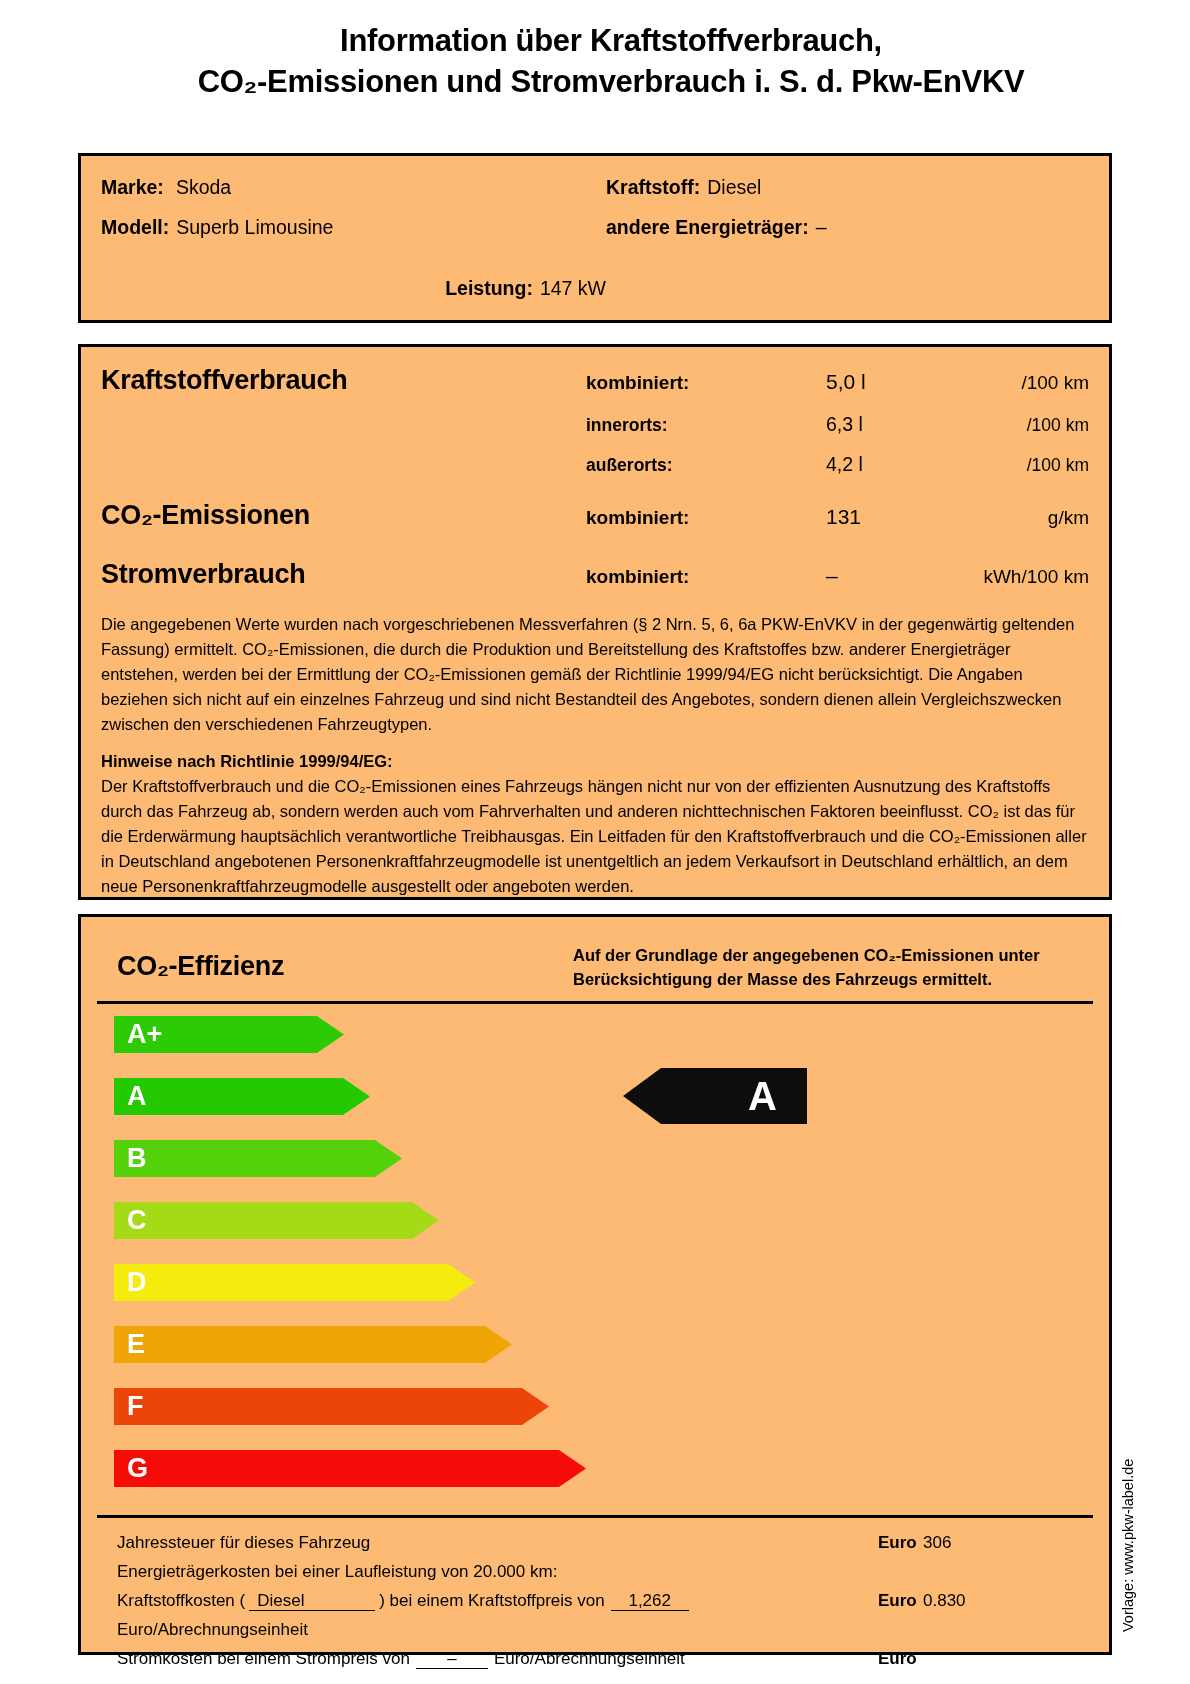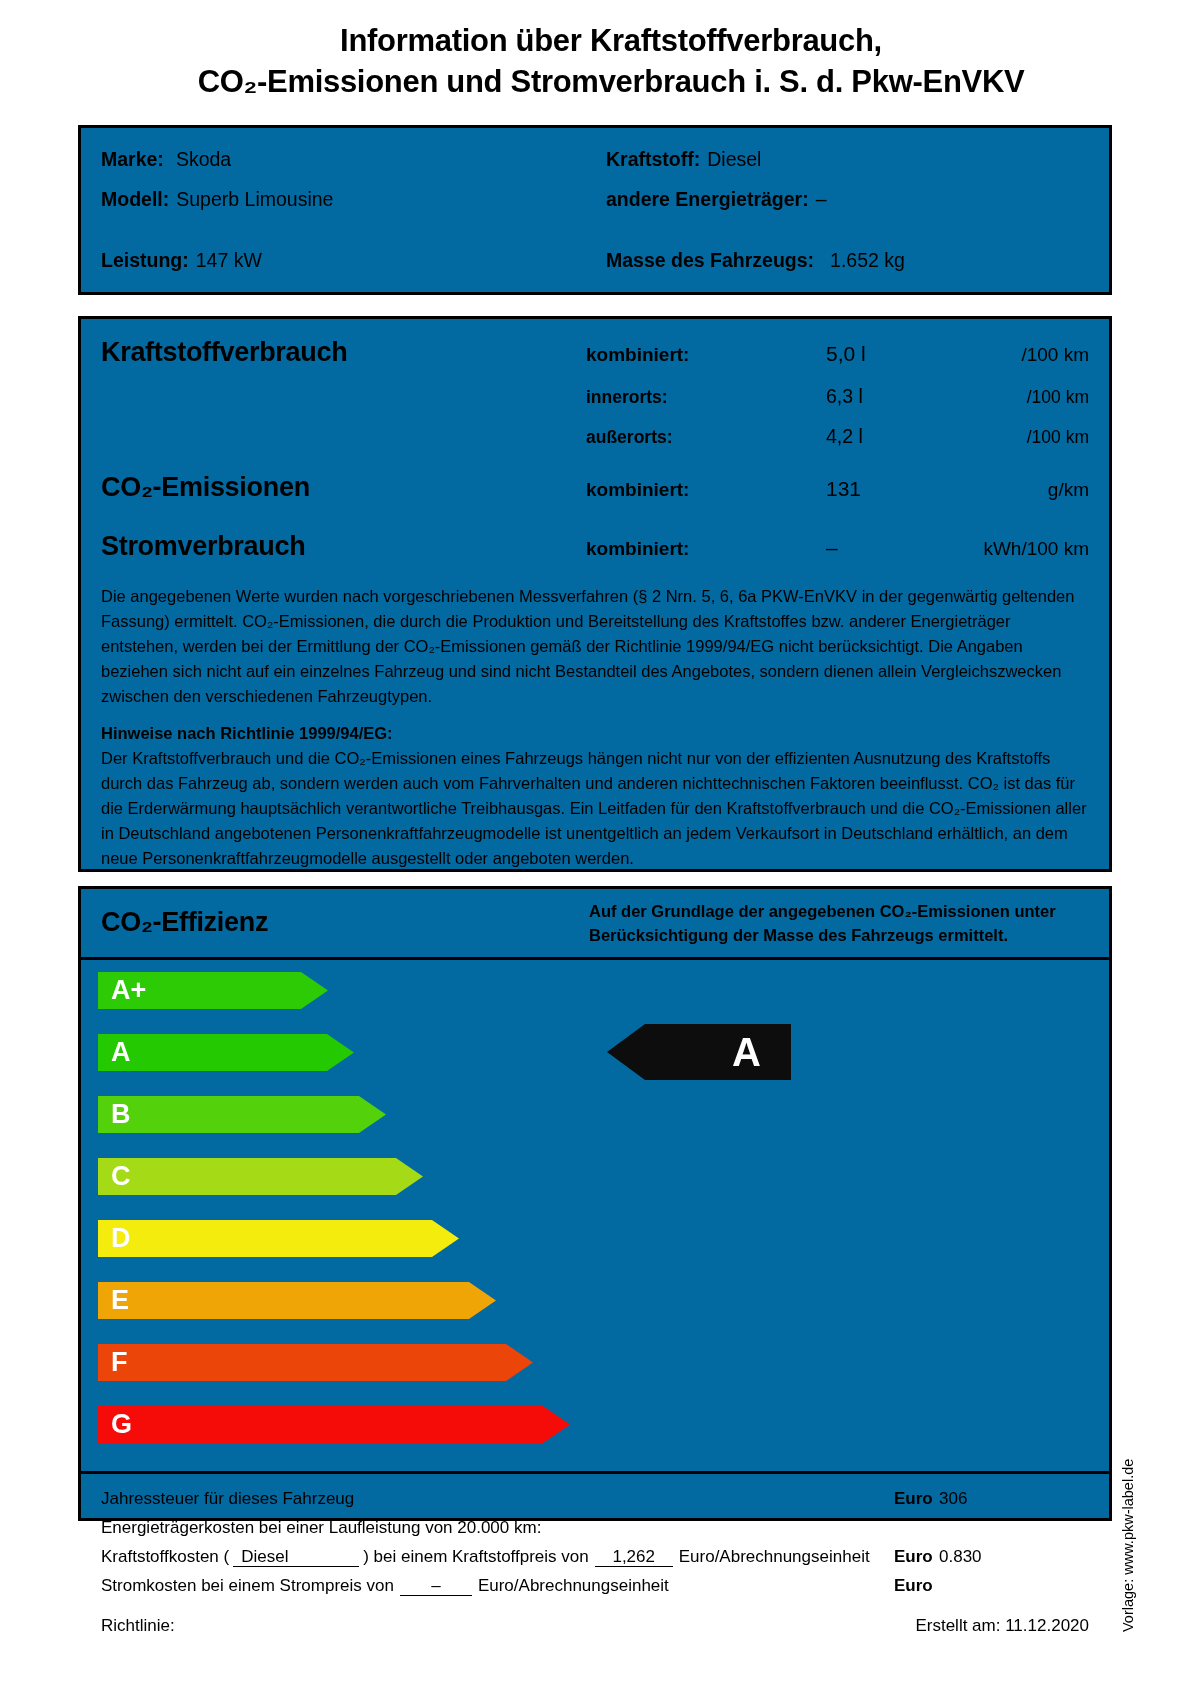--- a/index.html
+++ b/index.html
@@ -8,51 +8,51 @@
     background:#ffffff; color:#000;
     font-family:"Liberation Sans","DejaVu Sans",sans-serif;
   }
   .title {
     position:absolute; top:20px; left:16px; width:100%;
     text-align:center; font-weight:bold; font-size:31px; line-height:41px;
     letter-spacing:-0.3px;
   }
   .box {
     position:absolute; left:78px; width:1034px;
-    border:3px solid #000; box-sizing:border-box; background:#0369a1;
+    border:3px solid #000; box-sizing:border-box; background:#fdba74;margin-top:28px;
   }
   
   #box-vehicle { top:125px; height:170px; padding:20px; }
   .veh-grid {
     display:grid; grid-template-columns:505px 1fr; grid-template-rows:40px 40px 1fr;
     height:124px; font-size:19.5px;
   }
   .veh-cell { white-space:nowrap; }
-  .veh-cell.last { align-self:end; }
+  .veh-cell.last { align-self:end;text-align:right; }
   .lbl { font-weight:bold; }
   .val-gap-lg { margin-left:12px; }
   .val-gap-sm { margin-left:7px; }
   .val-gap-xl { margin-left:16px; }
   
   #box-consumption { top:316px; height:556px; padding:18px 20px 8px 20px; }
   .c-row { display:grid; grid-template-columns:485px 240px 110px 1fr; align-items:baseline; }
   .c-section { font-size:27px; font-weight:bold; letter-spacing:-0.3px; }
   .c-mode { font-weight:bold; font-size:19px; }
   .c-val  { font-size:21px; }
   .c-unit { font-size:19px; text-align:right; }
   .c-row.sub { margin-top:17px; }
   .sub .c-mode { font-size:17.5px; }
   .sub .c-val  { font-size:19.5px; }
   .sub .c-unit { font-size:17.5px; }
   #co2-row   { margin-top:24px; }
   #strom-row { margin-top:28px; }
   .legal { margin-top:22px; font-size:16.5px; line-height:25px; }
   .legal-title { margin-top:12px; font-weight:bold; font-size:16.5px; line-height:25px; }
   
-  #box-efficiency { top:886px; height:635px; padding:0; }
+  #box-efficiency { top:886px; height:741px; padding:16px; }
   .eff-header {
     display:flex; justify-content:space-between; align-items:flex-start;
     padding:10px 20px 0 20px; height:58px; border-bottom:3px solid #000; box-sizing:content-box;
   }
   .eff-title { font-size:27px; font-weight:bold; letter-spacing:-0.3px; padding-top:8px; }
   .eff-basis { font-size:16.5px; font-weight:bold; line-height:24px; width:500px; }
   .arrows {
     position:relative; height:514px; border-bottom:3px solid #000;
     padding:12px 0 0 17px; box-sizing:border-box;
   }
@@ -103,23 +103,20 @@
     </div>
     <div class="veh-cell">
       <span class="lbl">Modell:</span><span class="val-gap-sm">Superb Limousine</span>
     </div>
     <div class="veh-cell">
       <span class="lbl">andere Energieträger:</span><span class="val-gap-sm">–</span>
     </div>
     <div class="veh-cell last">
       <span class="lbl">Leistung:</span><span class="val-gap-sm">147 kW</span>
     </div>
-    <div class="veh-cell last">
-      <span class="lbl">Masse des Fahrzeugs:</span><span class="val-gap-xl">1.652 kg</span>
-    </div>
   </div>
 </div>
 
 <div class="box" id="box-consumption">
   <div class="c-row">
     <div class="c-section">Kraftstoffverbrauch</div>
     <div class="c-mode">kombiniert:</div>
     <div class="c-val">5,0 l</div>
     <div class="c-unit">/100 km</div>
   </div>

